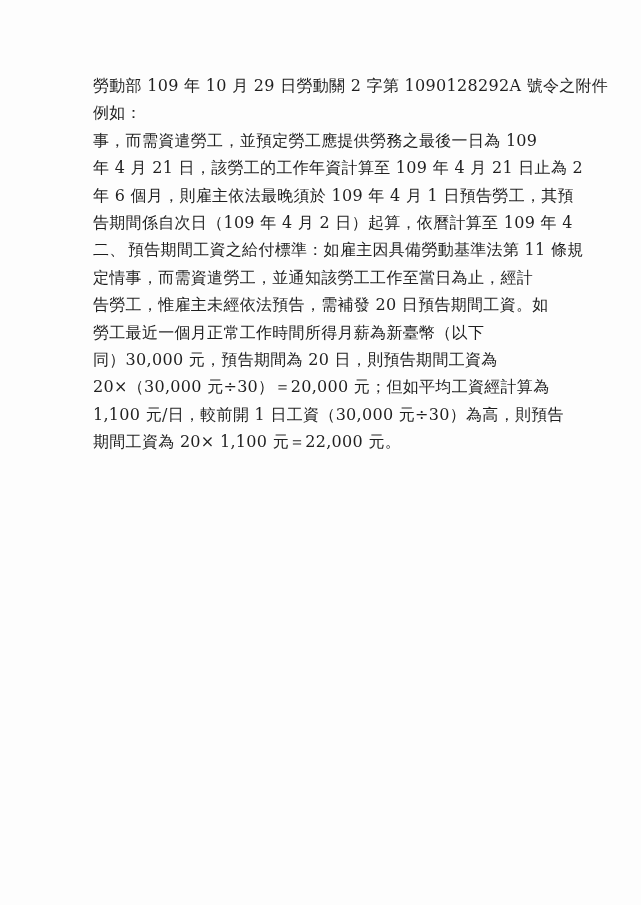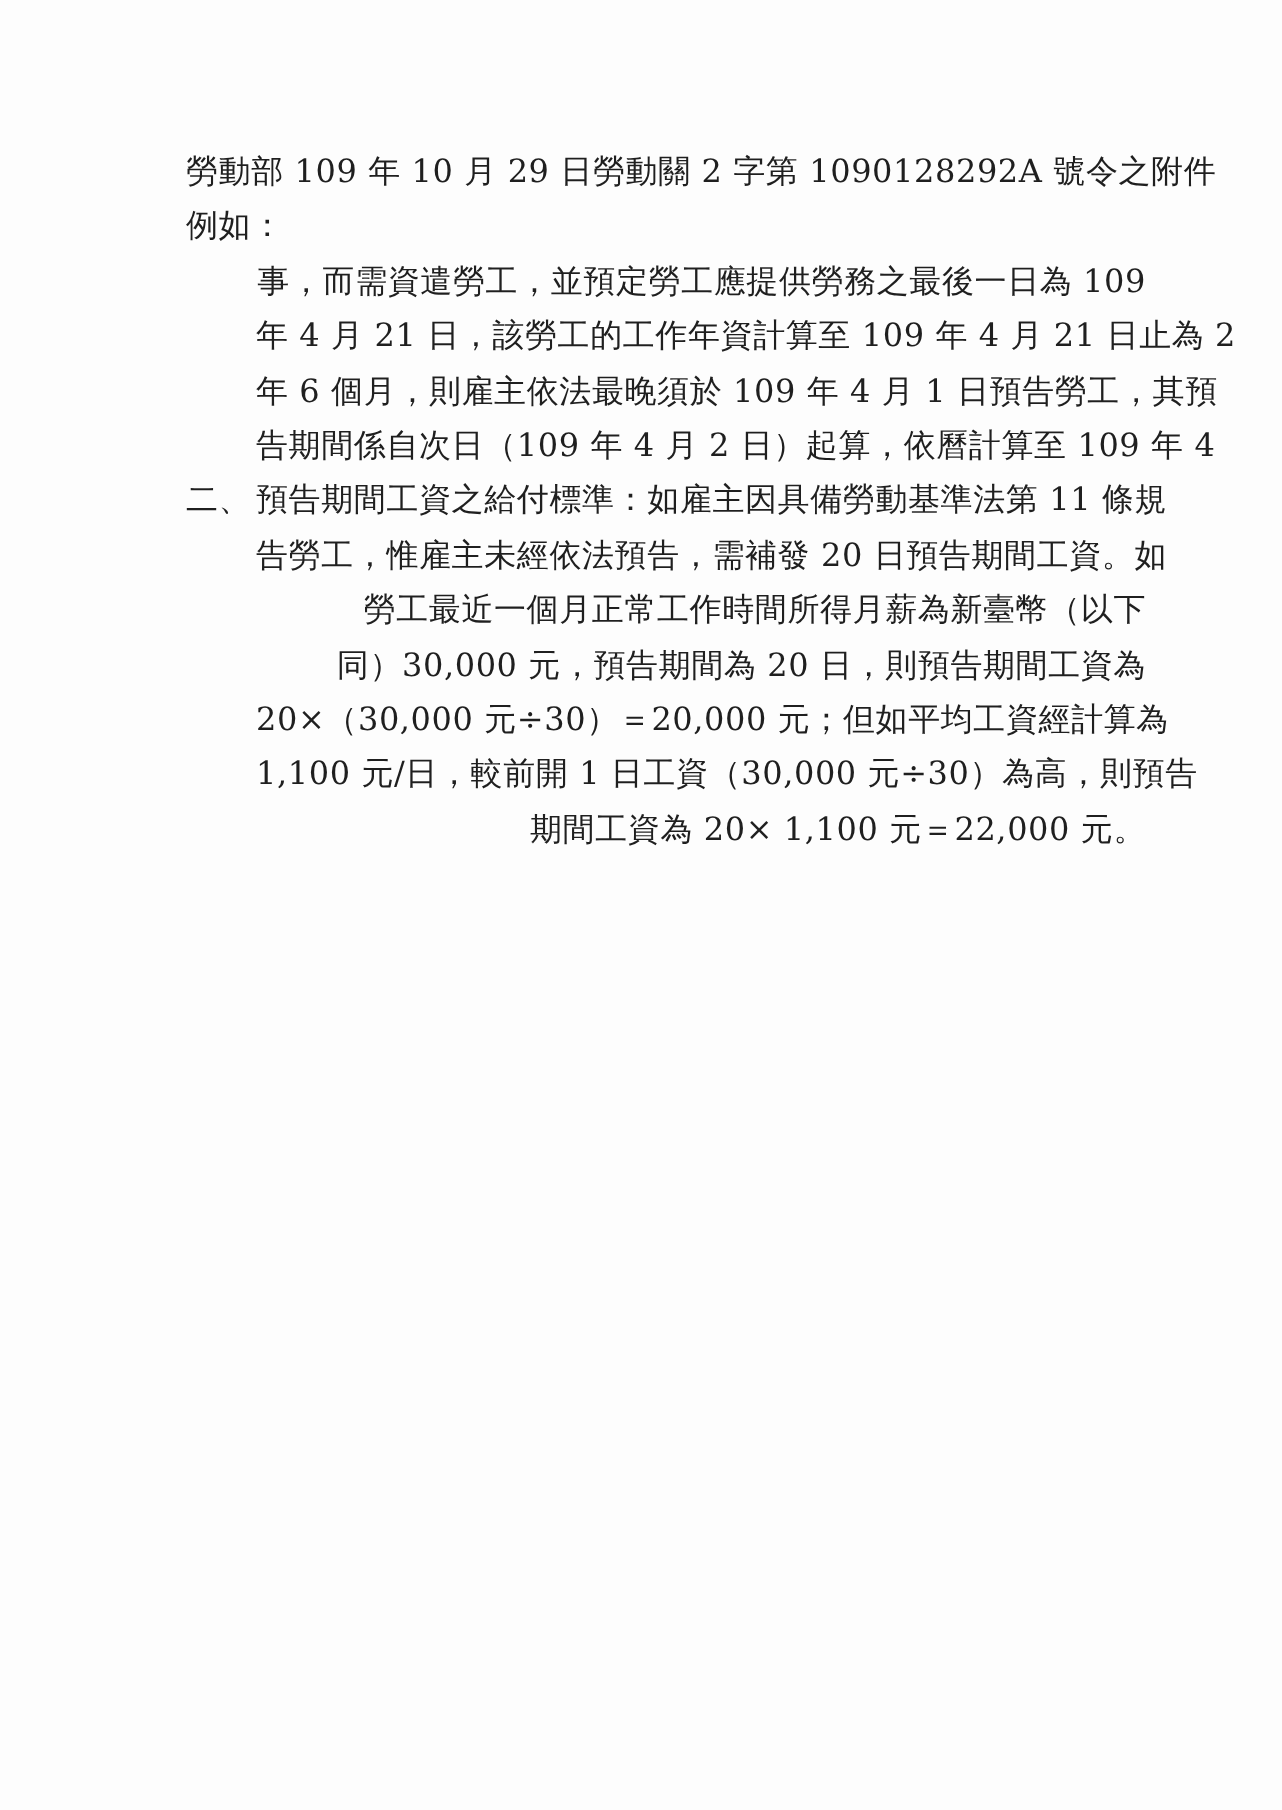--- a/index.html
+++ b/index.html
@@ -23,22 +23,20 @@
     top: 72px;
     width: 480px;
   }
   .line {
     font-size: 16px;
     line-height: 27.4px;
     letter-spacing: 0.3px;
     white-space: nowrap;
   }
   .list-item .cont {
-    margin-left: 35px;
-    text-align: right;
   }
   .label {
     display: inline-block;
     min-width: 35px;
   }
 </style>
 </head>
 <body>
 
 <div class="doc">
@@ -49,20 +47,21 @@
 
   <div class="list-item">
     <div class="line cont">事，而需資遣勞工，並預定勞工應提供勞務之最後一日為 109</div>
     <div class="line cont">年 4 月 21 日，該勞工的工作年資計算至 109 年 4 月 21 日止為 2</div>
     <div class="line cont">年 6 個月，則雇主依法最晚須於 109 年 4 月 1 日預告勞工，其預</div>
     <div class="line cont">告期間係自次日（109 年 4 月 2 日）起算，依曆計算至 109 年 4</div>
   </div>
 
   <div class="list-item">
     <div class="line first"><span class="label">二、</span><span>預告期間工資之給付標準：如雇主因具備勞動基準法第 11 條規</span></div>
+    <div class="line cont">定情事，而需資遣勞工，並通知該勞工工作至當日為止，經計</div>
     <div class="line cont">告勞工，惟雇主未經依法預告，需補發 20 日預告期間工資。如</div>
     <div class="line cont">勞工最近一個月正常工作時間所得月薪為新臺幣（以下</div>
     <div class="line cont">同）30,000 元，預告期間為 20 日，則預告期間工資為</div>
     <div class="line cont">20×（30,000 元÷30）＝20,000 元；但如平均工資經計算為</div>
     <div class="line cont">1,100 元/日，較前開 1 日工資（30,000 元÷30）為高，則預告</div>
     <div class="line cont">期間工資為 20× 1,100 元＝22,000 元。</div>
   </div>
 
 </div>
 

